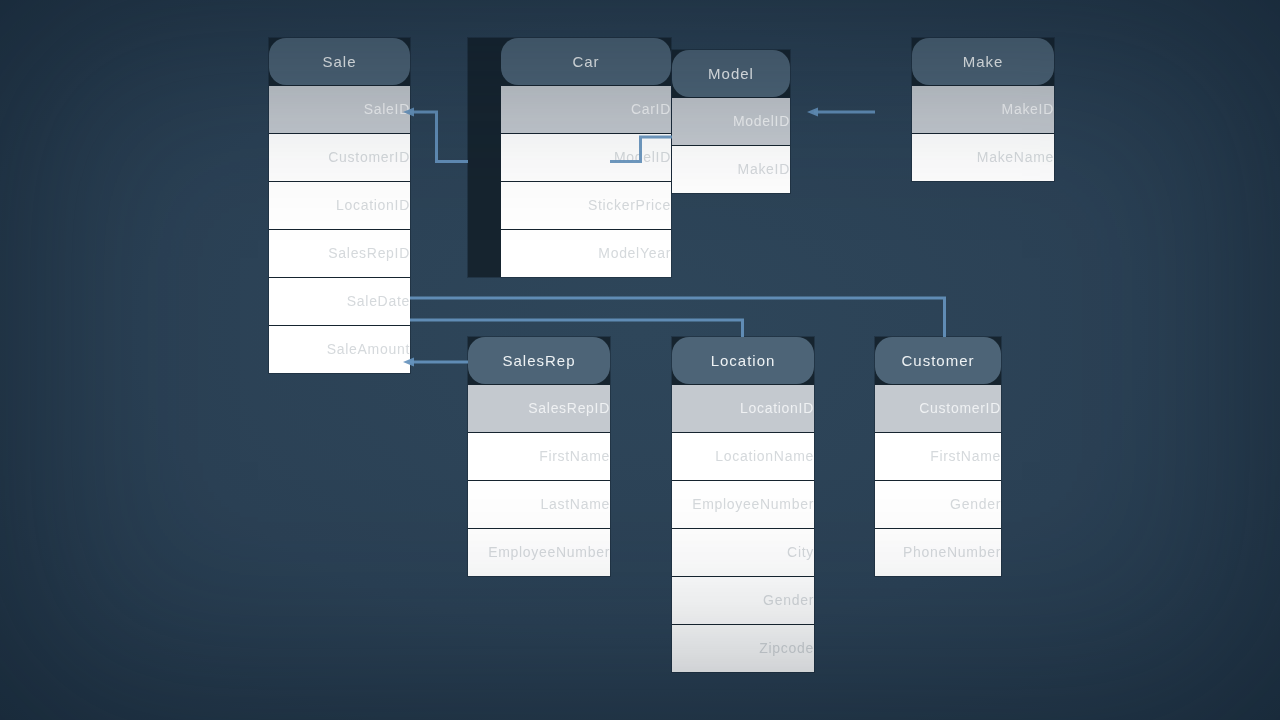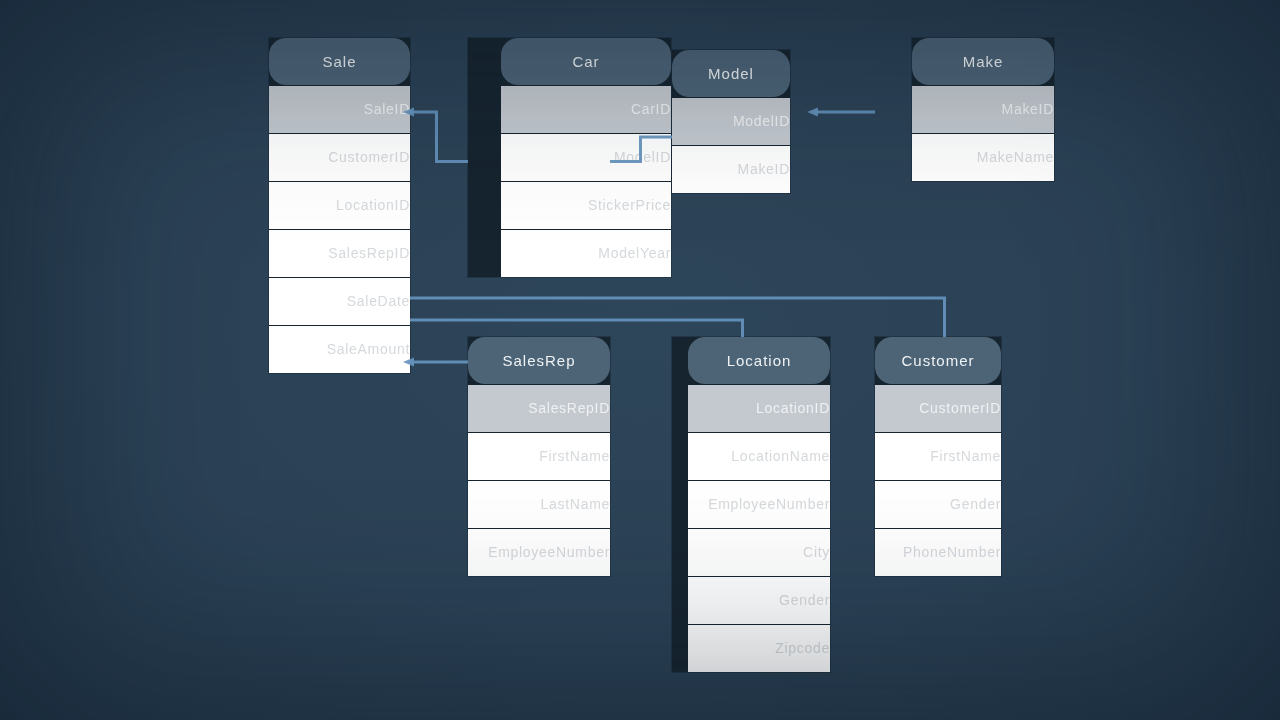--- a/index.html
+++ b/index.html
@@ -97,21 +97,21 @@
         <div class="trow pk">MakeID</div>
         <div class="trow">MakeName</div>
       </div>
       <div class="entity-table" style="left: 468px; top: 337px; width: 142px;">
         <div class="thead">SalesRep</div>
         <div class="trow pk">SalesRepID</div>
         <div class="trow">FirstName</div>
         <div class="trow">LastName</div>
         <div class="trow">EmployeeNumber</div>
       </div>
-      <div class="entity-table" style="left: 672px; top: 337px; width: 142px; padding-left: 16px;">
+      <div class="entity-table" style="left: 672px; top: 337px; width: 142px;">
         <div class="thead">Location</div>
         <div class="trow pk">LocationID</div>
         <div class="trow">LocationName</div>
         <div class="trow">EmployeeNumber</div>
         <div class="trow">City</div>
         <div class="trow">Gender</div>
         <div class="trow">Zipcode</div>
       </div>
       <div class="entity-table" style="left: 875px; top: 337px; width: 126px;">
         <div class="thead">Customer</div>

